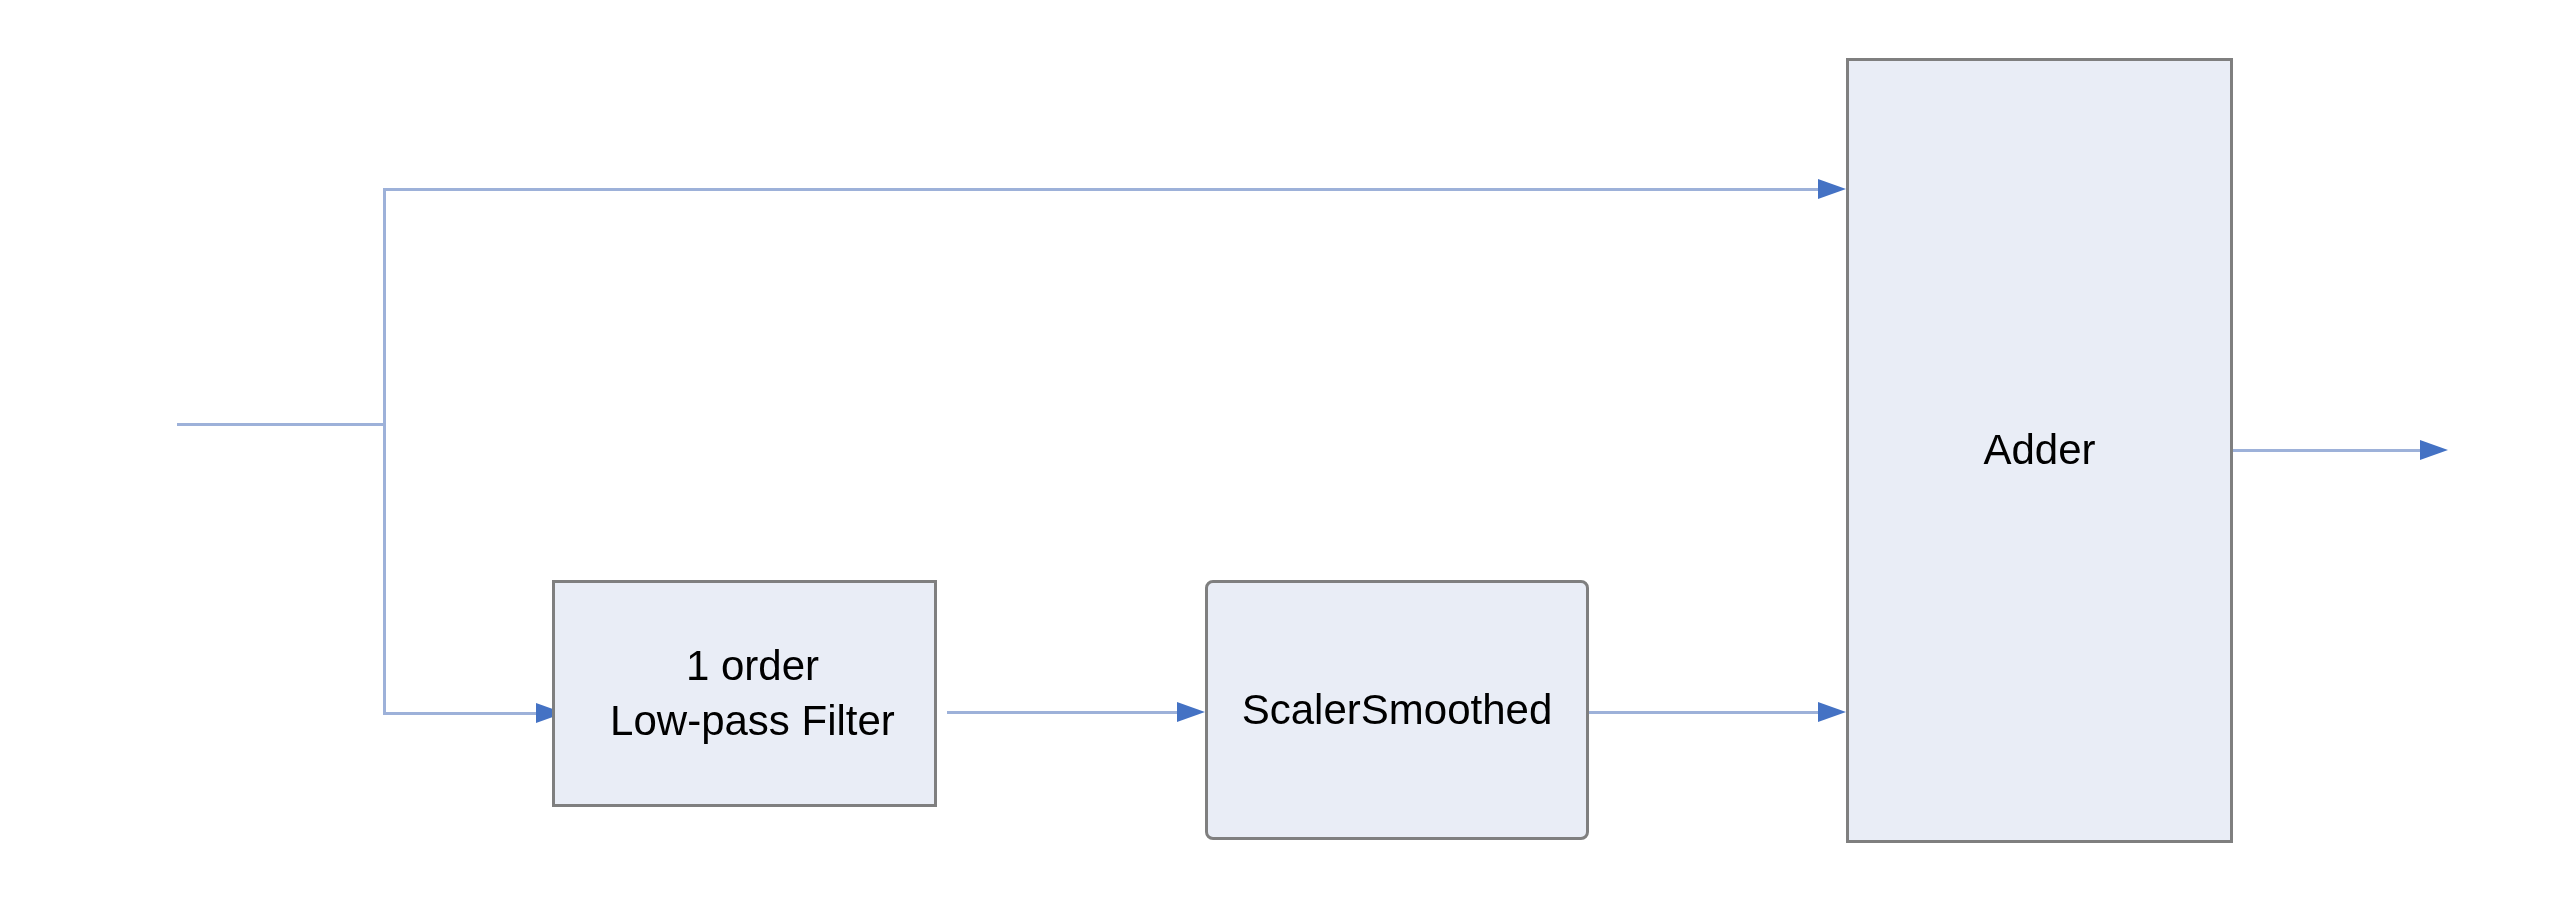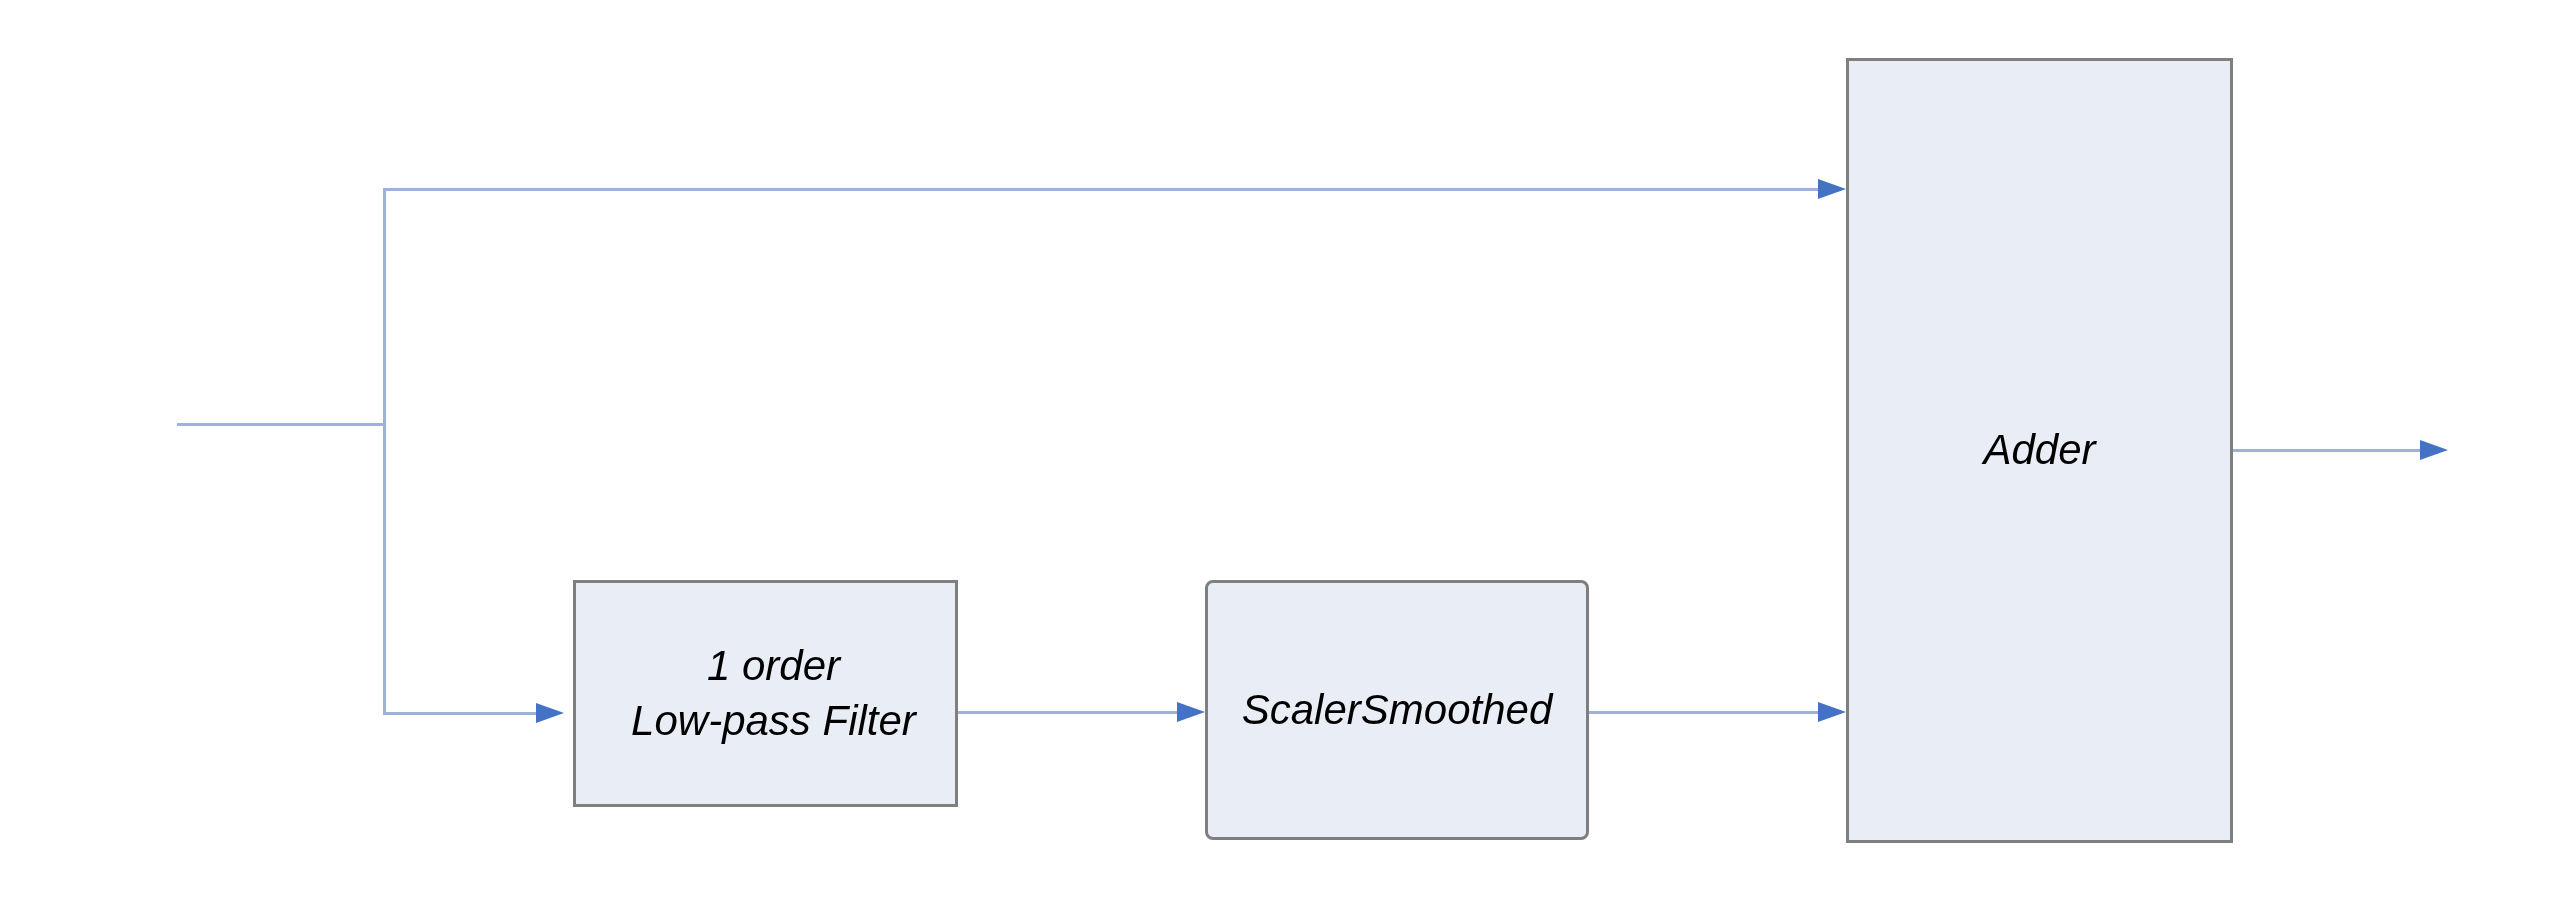--- a/index.html
+++ b/index.html
@@ -23,21 +23,20 @@
     display: flex;
     align-items: center;
     justify-content: center;
   }
   .block .label {
     font-size: 42px;
     line-height: 1.3;
     color: var(--label-text, #000000);
     text-align: center;
     white-space: pre-line;
-    font-style: italic;
   }
   .h-line {
     position: absolute;
     height: 3px;
     background: var(--connector-line, #9db1d9);
   }
   .v-line {
     position: absolute;
     width: 3px;
     background: var(--connector-line, #9db1d9);
@@ -60,21 +59,21 @@
   .scaler-to-adder   { left: 1588px; top: 711px; width: 230px; }
   .adder-output      { left: 2232px; top: 449px; width: 188px; }
 
   .arrow-adder-top    { left: 1818px; top: 179px; }
   .arrow-lowpass-in   { left: 536px;  top: 703px; }
   .arrow-scaler-in    { left: 1177px; top: 702px; }
   .arrow-adder-bottom { left: 1818px; top: 702px; }
   .arrow-output       { left: 2420px; top: 440px; }
 
   
-  .lowpass-block { left: 573px;  top: 580px; width: 385px; height: 227px; padding-left: 16px; }
+  .lowpass-block { left: 552px;  top: 580px; width: 385px; height: 227px; padding-left: 16px; }
   .scaler-block  { left: 1205px; top: 580px; width: 384px; height: 260px; border-radius: 8px; }
   .adder-block   { left: 1846px; top: 58px;  width: 387px; height: 785px; }
 </style>
 </head>
 <body>
 
 <div class="canvas">
 
   <div class="h-line input-stub"></div>
   <div class="v-line branch-vertical"></div>

